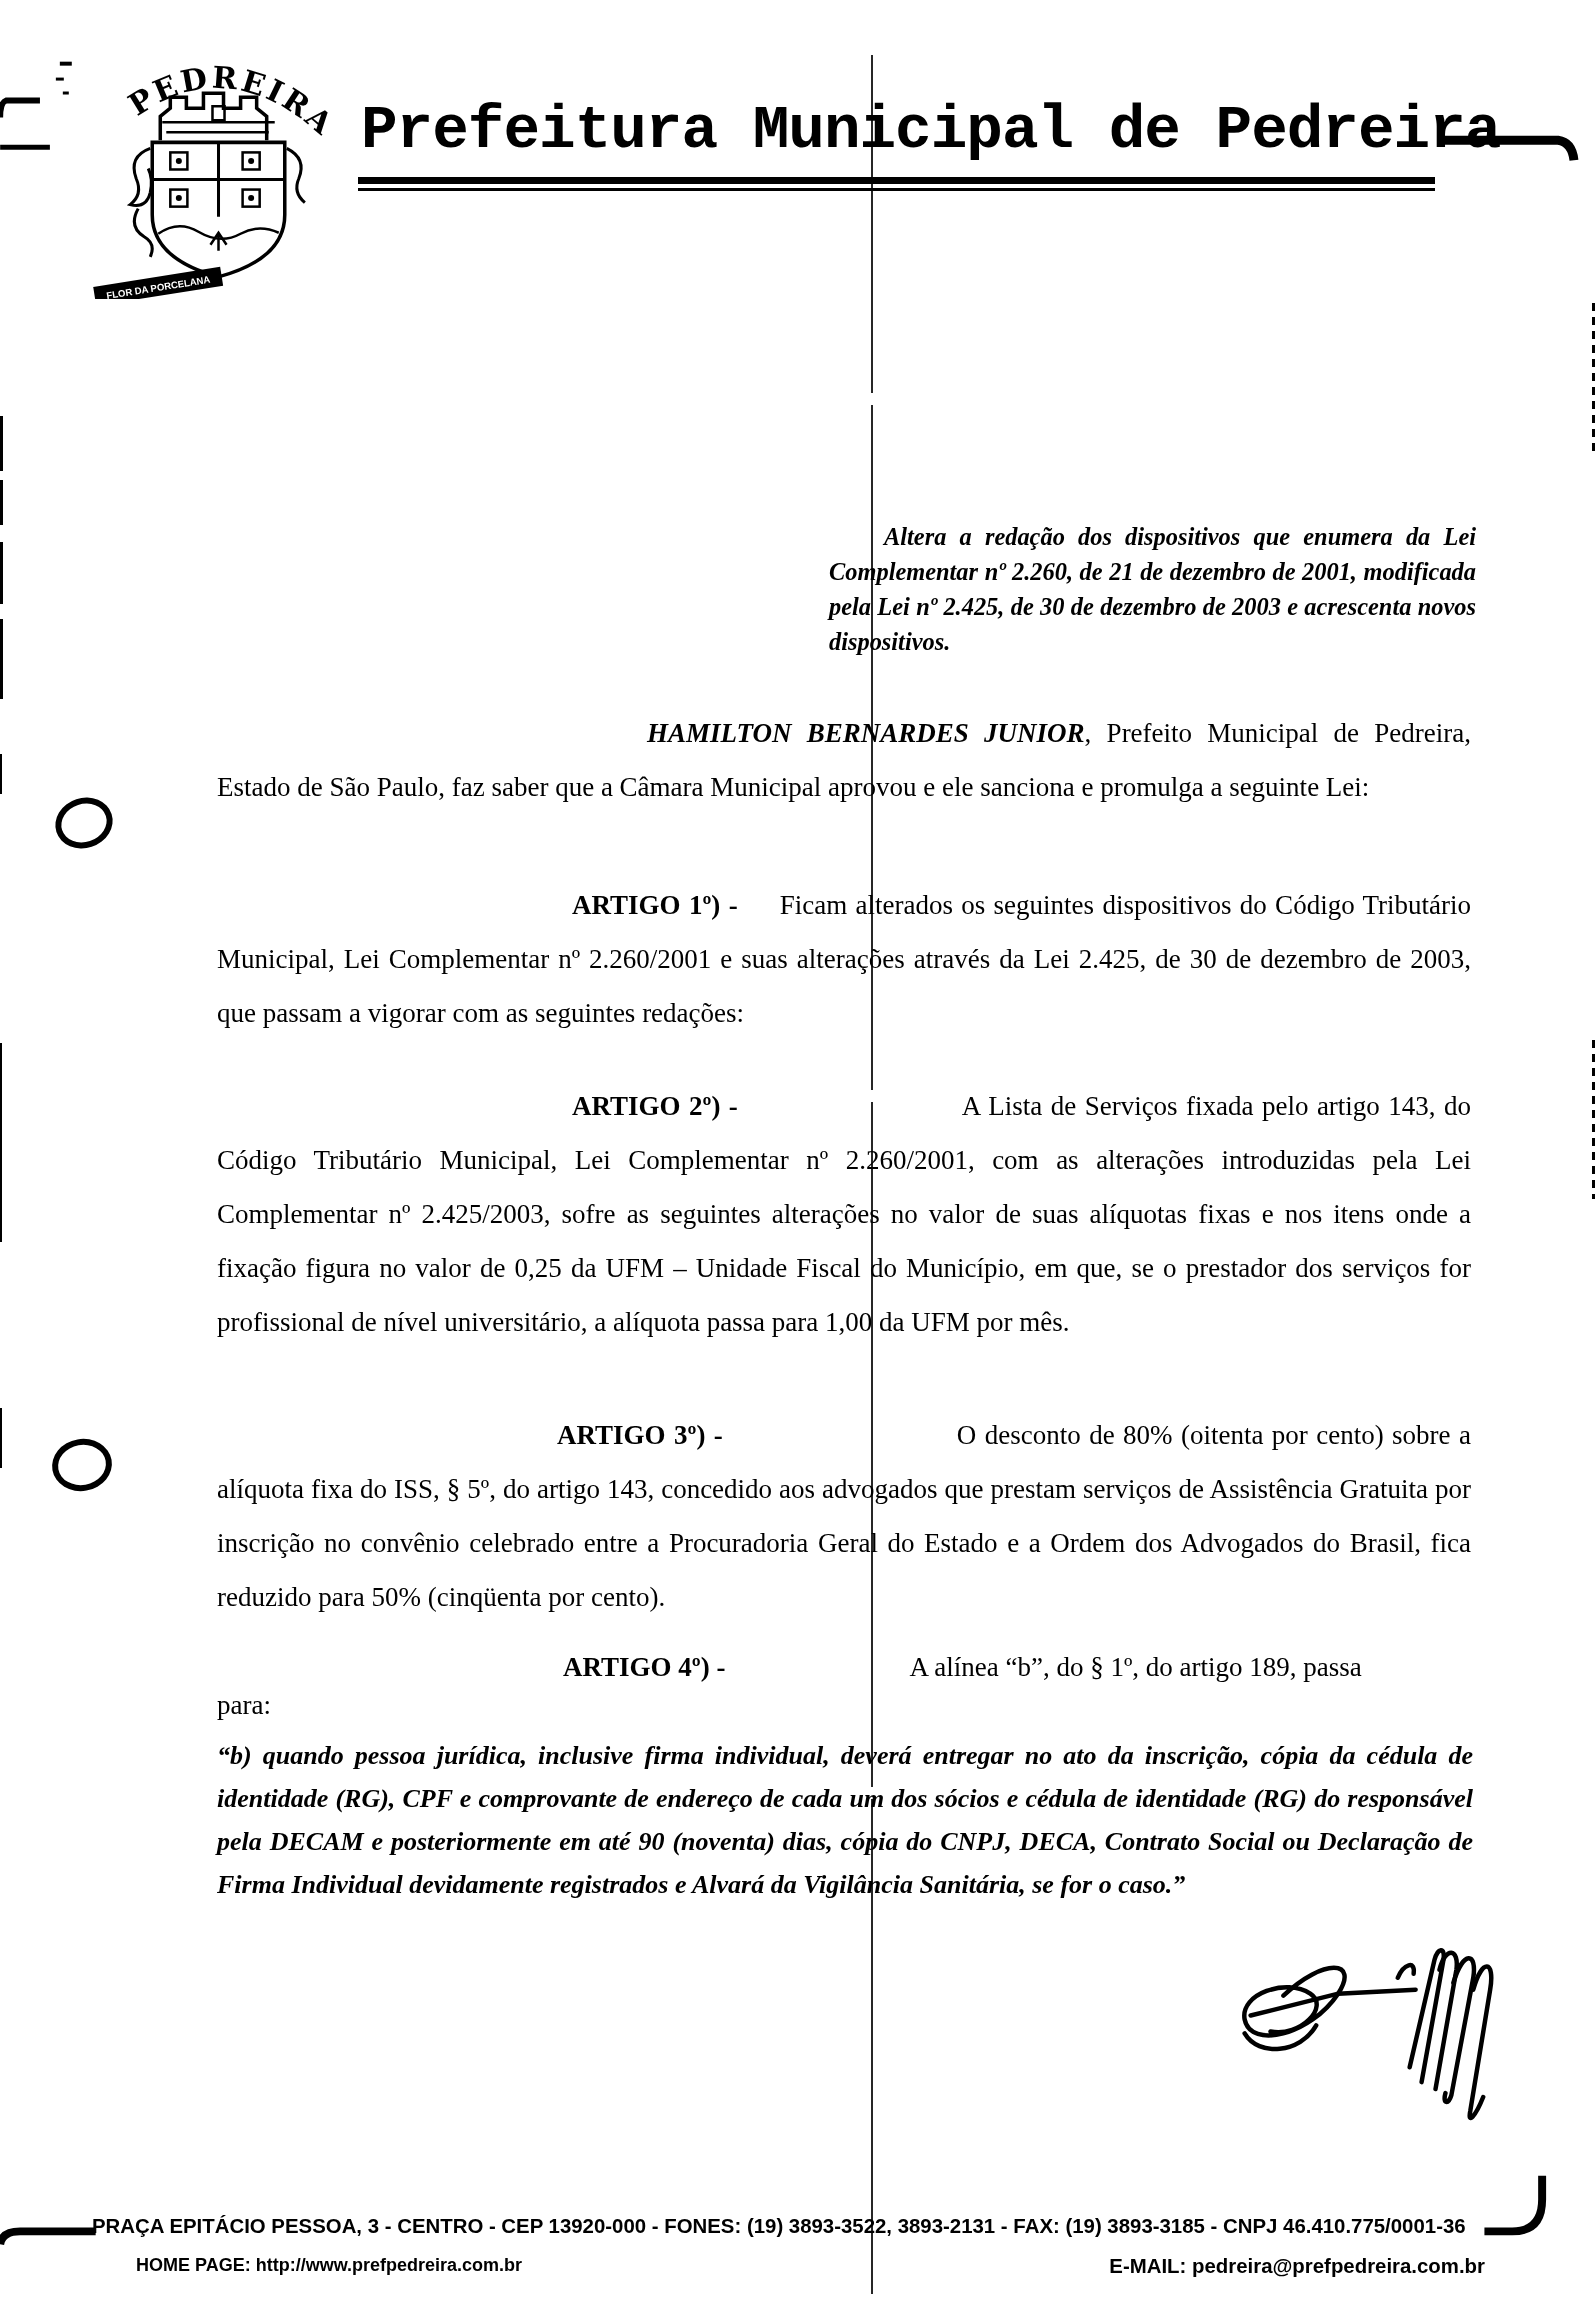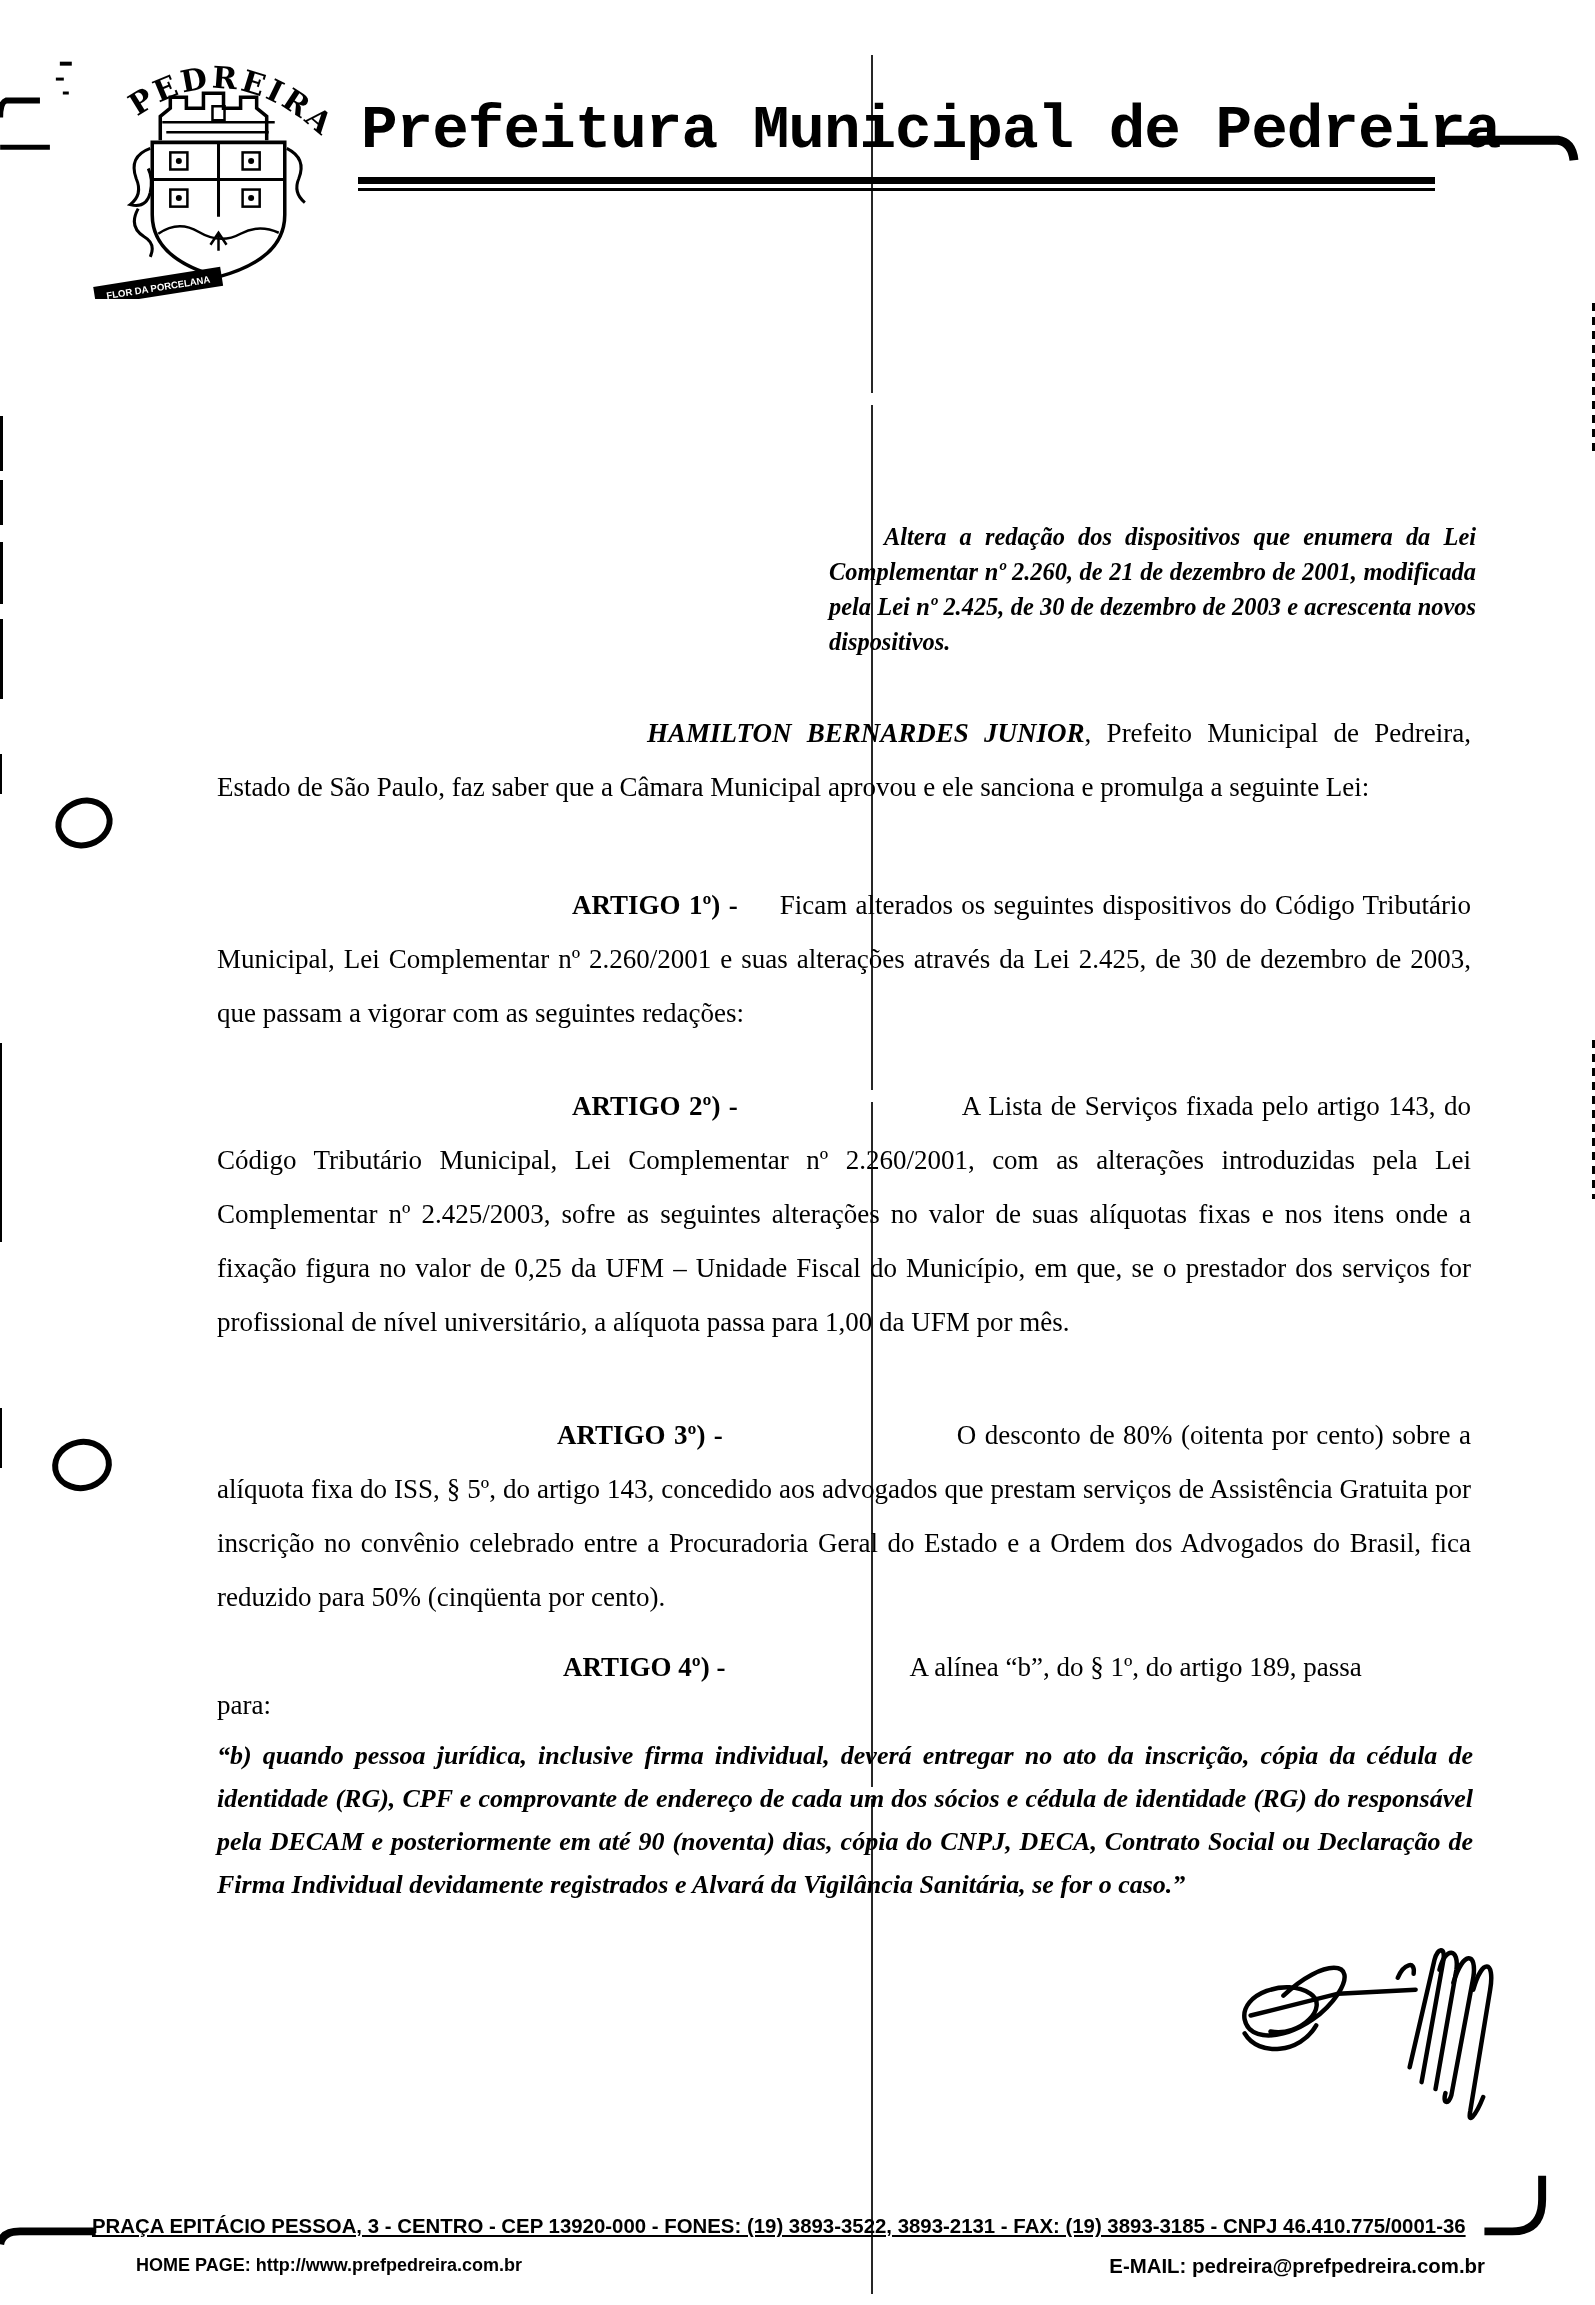--- a/index.html
+++ b/index.html
@@ -42,21 +42,21 @@
   .quote{
     position:absolute;left:217px;top:1734px;width:1256px;
     font-size:26px;font-weight:bold;font-style:italic;
     line-height:43px;text-align:justify;margin:0;
   }
   .para-cont{position:absolute;left:217px;top:1690px;font-size:27px;text-align:right;}
   
   .foot1{
     position:absolute;left:92px;top:2215px;width:1405px;
     font-family:"Liberation Sans",sans-serif;font-weight:bold;
-    font-size:20.4px;white-space:nowrap;text-decoration:underline;
+    font-size:20.4px;white-space:nowrap;
   }
   .foot2a{
     position:absolute;left:92px;top:2255px;
     font-family:"Liberation Sans",sans-serif;font-weight:bold;font-size:18px;margin-left:44px;
   }
   .foot2b{
     position:absolute;right:111px;top:2255px;
     font-family:"Liberation Sans",sans-serif;font-weight:bold;font-size:20.4px;text-align:center;
   }
   

